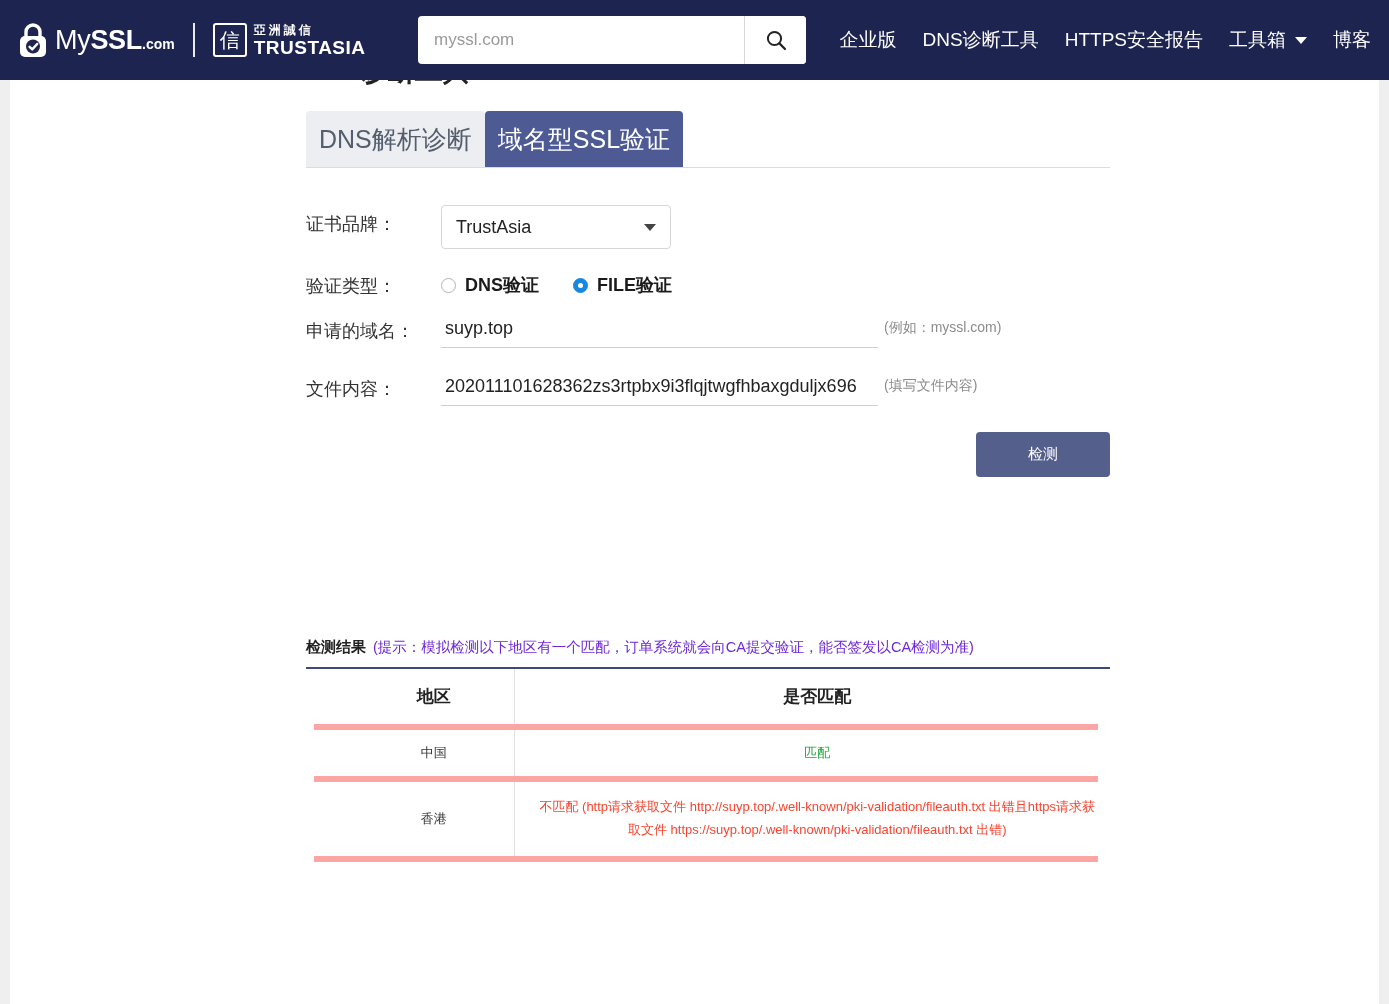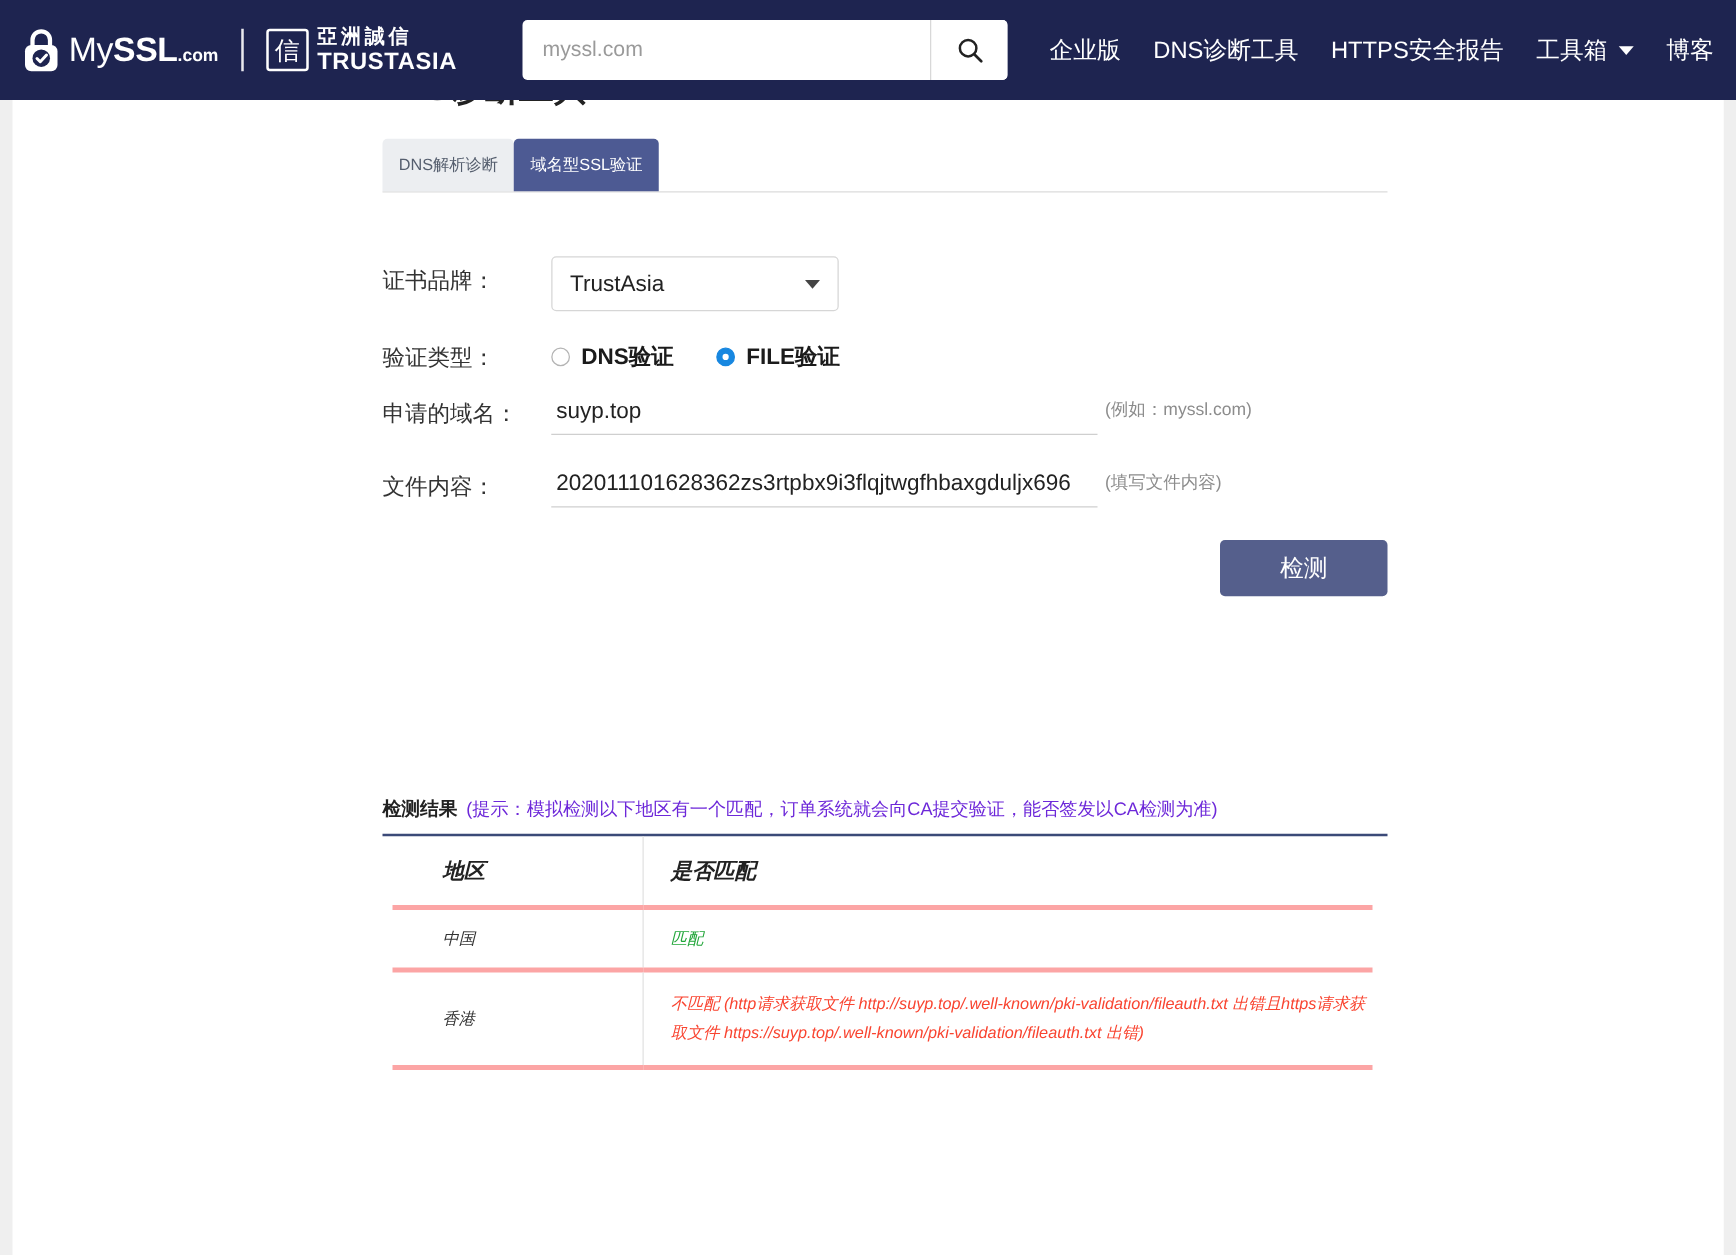--- a/index.html
+++ b/index.html
@@ -54,21 +54,21 @@
     border: 2px solid #ffffff;
     border-radius: 3px;
     display: flex; align-items: center; justify-content: center;
     color: #ffffff;
     font-size: 20px;
     line-height: 1;
     font-family: "DejaVu Sans", sans-serif;
   }
   .ta-words { margin-left: 7px; line-height: 1; }
   .ta-cn {
-    color: #ffffff; font-size: 16px; letter-spacing: 3px;
+    color: #ffffff; font-size: 12px; letter-spacing: 3px;
     display: block; font-weight: 700; margin-bottom: 2px;
   }
   .ta-en {
     color: #ffffff; font-size: 19px; font-weight: 700;
     letter-spacing: 0.5px; display: block;
     font-family: "Liberation Sans", sans-serif;
   }
 
   .searchbox {
     position: absolute; left: 418px; top: 16px;
@@ -130,21 +130,21 @@
   .tabs {
     position: absolute;
     left: 296px; top: 111px;
     display: flex;
     align-items: flex-end;
     width: 804px;
     border-bottom: 1px solid #dcdcdc;
   }
   .tab {
     padding: 13px 13px;
-    font-size: 13px;
+    font-size: 25px;
     cursor: pointer;
     border-radius: 4px 4px 0 0;
     line-height: 1.2;
   }
   .tab.inactive { background: #eceef1; color: #555e6e; }
   .tab.active { background: #4d5a93; color: #ffffff; }
 
   .form { position: absolute; left: 296px; top: 205px; width: 810px; }
   .row { display: flex; align-items: flex-start; margin-bottom: 18px; }
   .flabel {
@@ -222,41 +222,40 @@
     white-space: nowrap;
   }
 
   .btn-row { display: flex; justify-content: flex-end; width: 804px; margin-top: 26px; }
   .detect-btn {
     background: #555f8c;
     color: #ffffff;
     border: none;
     border-radius: 4px;
     width: 134px; height: 45px;
-    font-size: 19px;
+    font-size: 15px;
     cursor: pointer;
     font-family: Liberation Mono, monospace;
   }
 
   
   .results { position: absolute; left: 296px; top: 638px; width: 804px; }
   .results-head {
     display: flex; align-items: baseline;
     border-bottom: 2px solid #3b4a78;
     padding-bottom: 10px;
   }
   .results-title { font-size: 15px; font-weight: 700; color: #222; }
   .results-hint { font-size: 14.5px; color: #6d28d9; margin-left: 7px; }
 
   table { border-collapse: collapse; width: 784px; margin-left: 8px; }
   th, td {
-    border-bottom: 4px solid #fca5a5;
-    text-align: left;
+    border-bottom: 6px solid #fca5a5;
+    text-align: center;
     vertical-align: middle;
-    font-style: italic;
   }
   th {
     font-size: 17px; font-weight: 700; color: #222;
     padding: 16px 0 16px 40px;
   }
   td { font-size: 13px; color: #333; padding: 14px 0 14px 40px; }
   th.col-region, td.col-region {
     width: 200px;
     border-right: 1px solid #e2e2e2;
   }

